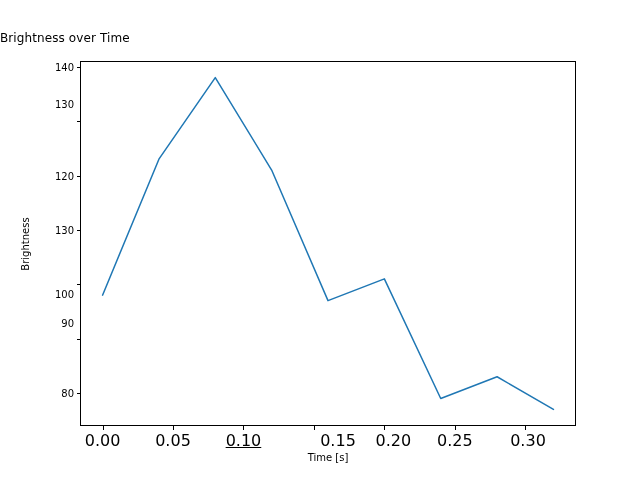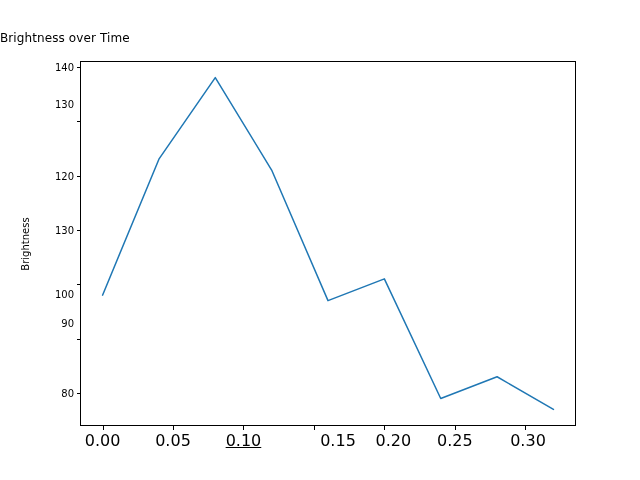--- a/index.html
+++ b/index.html
@@ -187,14 +187,15 @@
     </div>
   <div id="xtick-labels">
       <div class="xtick-label" style="left: 22.5455px;">0.00</div>
       <div class="xtick-label" style="left: 93px;">0.05</div>
       <div class="xtick-label" style="left: 163.455px; text-decoration: underline;">0.10</div>
       <div class="xtick-label" style="left: 230px; margin-left: 28px;">0.15</div>
       <div class="xtick-label" style="left: 304.364px; margin-left: 9px;">0.20</div>
       <div class="xtick-label" style="left: 374.818px;">0.25</div>
       <div class="xtick-label" style="left: 448px;">0.30</div>
     </div>
+  <div id="xlabel">Time [s]</div>
 
 </div>
 
 </body></html>

